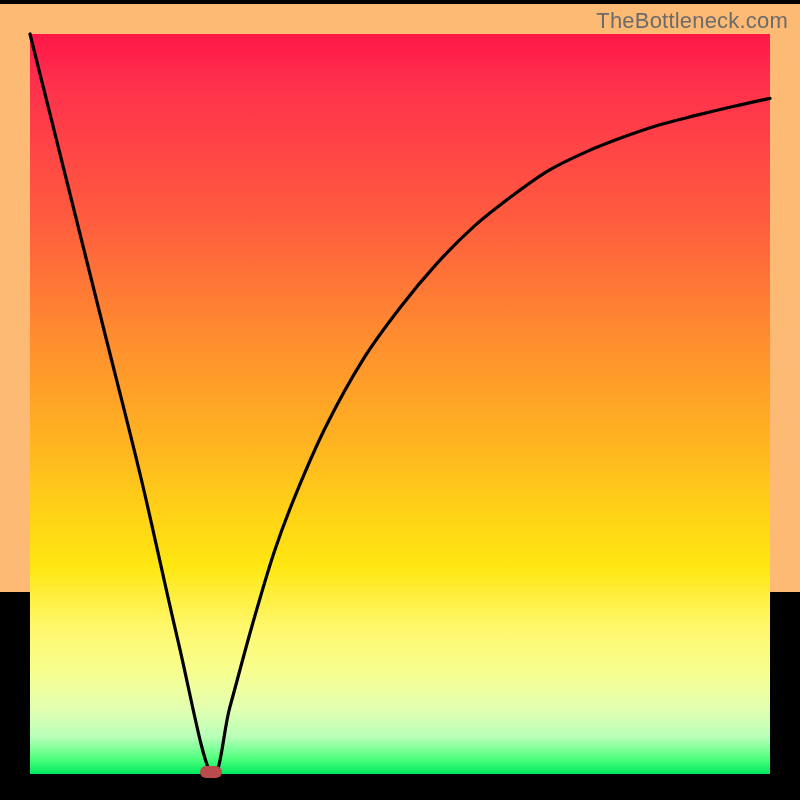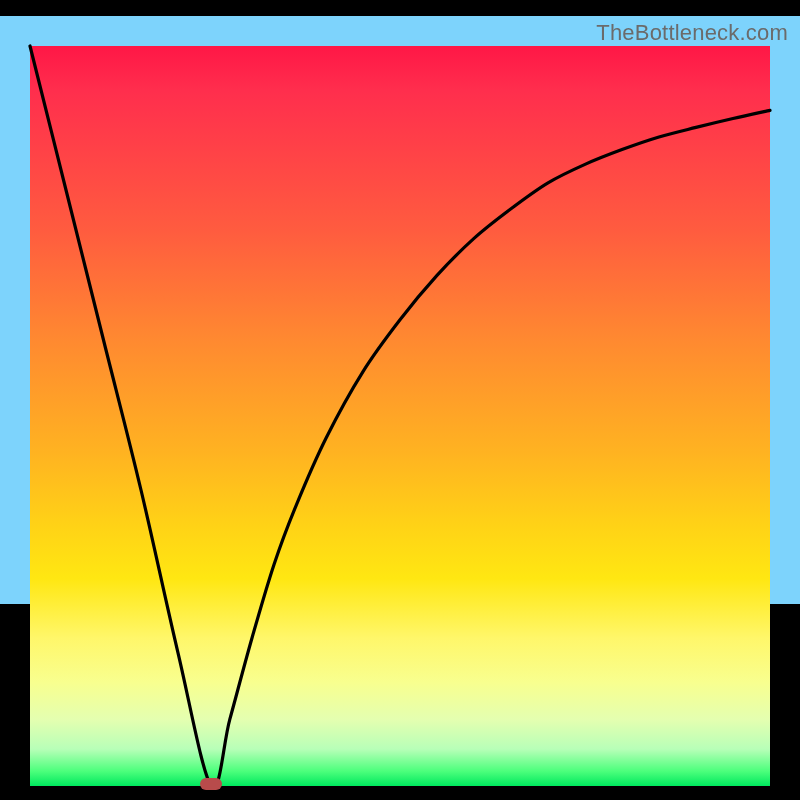--- a/index.html
+++ b/index.html
@@ -7,24 +7,24 @@
     padding: 0;
     width: 800px;
     height: 800px;
     overflow: hidden;
     background: #000;
     font-family: Arial, Helvetica, sans-serif;
   }
   .frame {
     position: absolute;
     left: 0;
-    top: 16px;
+    top: 4px;
     width: 800px;
     height: 588px;
-    background: #7dd3fc;
+    background: #fdba74;
   }
   .plot {
     position: absolute;
     left: 30px;
     top: 30px;
     width: 740px;
     height: 740px;
     
     background: linear-gradient(
       to bottom,

